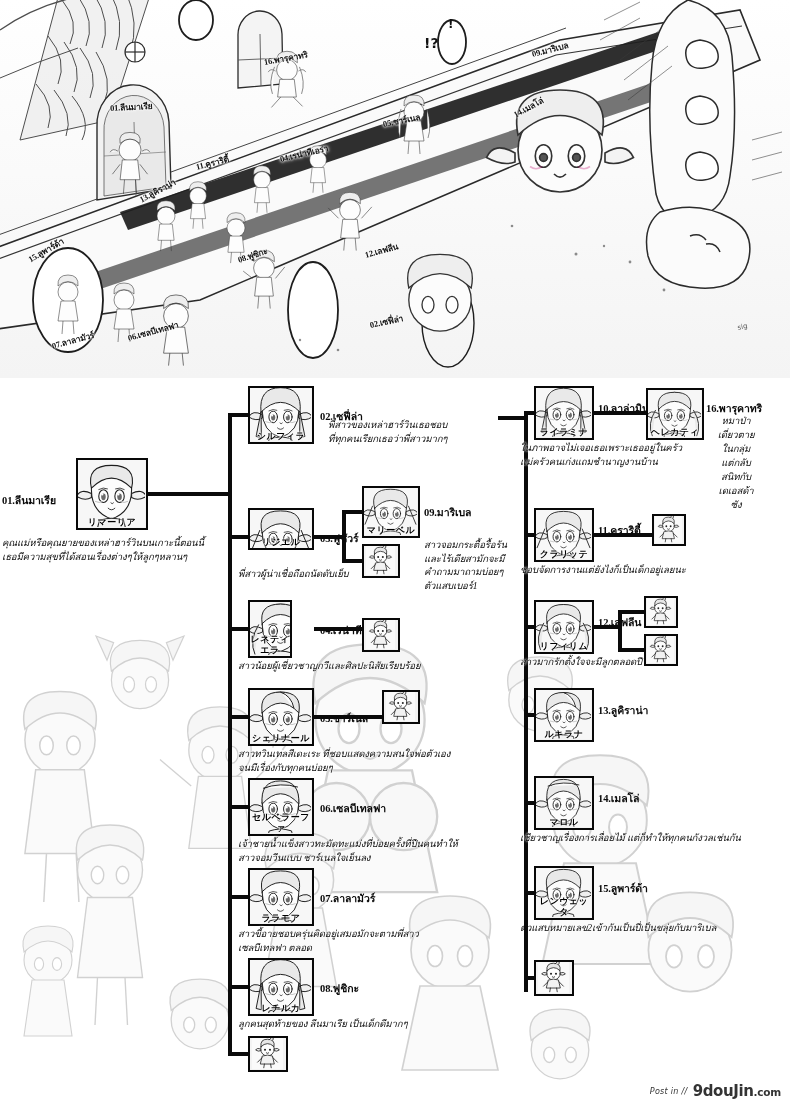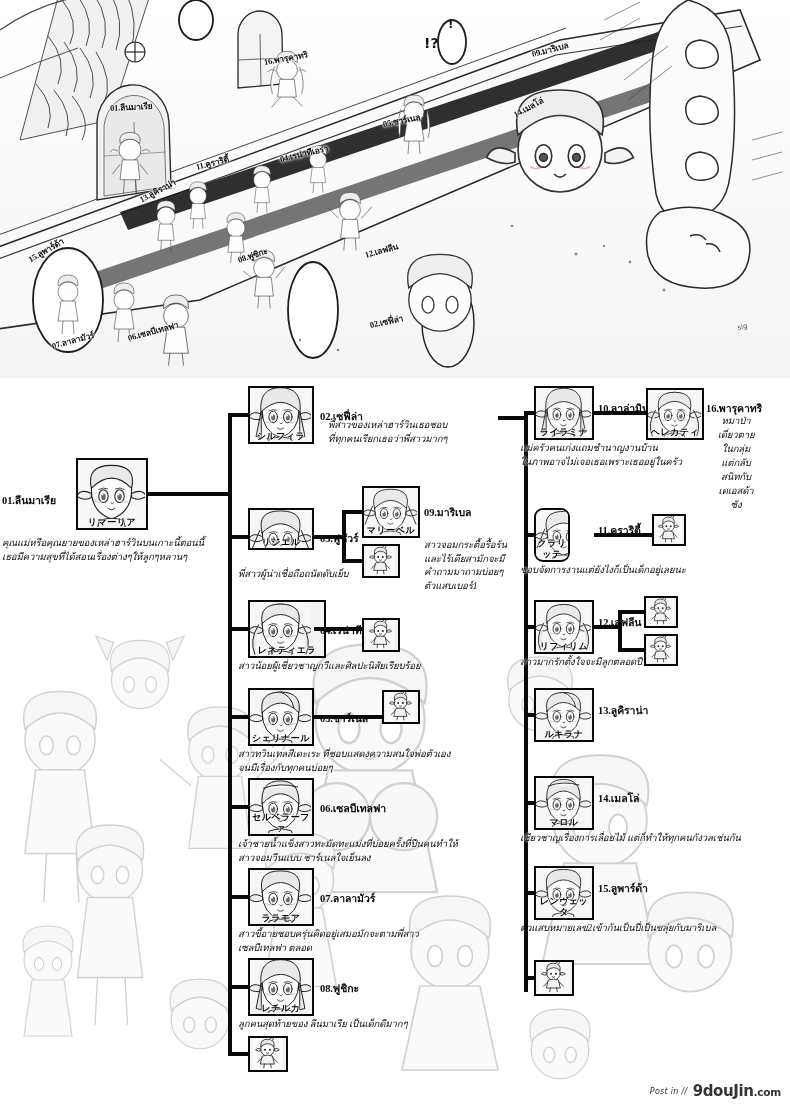--- a/index.html
+++ b/index.html
@@ -519,21 +519,21 @@
       <path d="M -18 40 q 18 -6 36 0 l 4 16 l -44 0 z" fill="#f1f1f1"></path>
     </g>
   </svg>
       <div class="kname">リジエル</div>
     </div>
     <div class="ln" style="left: 228px; top: 157px; width: 20px; height: 4px;"></div>
     <div class="numlabel" style="left: 320px; top: 152px;">03.ฟูชัวร์</div>
     <div class="desc" style="left: 238px; top: 189px; width: 300px;">
       <div>พี่สาวผู้น่าเชื่อถือถนัดดับเย็บ</div>
     </div>
-    <div class="port" style="left: 248px; top: 222px; width: 78px; height: 58px;">
+    <div class="port" style="left: 248px; top: 222px; width: 44px; height: 58px;">
       <svg width="61" height="53" viewBox="-50 -50 100 100" preserveAspectRatio="xMidYMid slice">
     <rect x="-50" y="-50" width="100" height="100" fill="#f7f7f7"></rect>
     <g stroke="#1e1e1e" stroke-width="1.6" fill="#fcfcfc" stroke-linecap="round">
       <path d="M -30 -6 q 0 34 30 44 q 30 -10 30 -44 q 0 -34 -30 -34 q -30 0 -30 34z"></path>
       <path d="M -30 0 q -16 -8 -22 4 q 12 8 22 2z" fill="#f0f0f0"></path>
       <path d="M 30 0 q 16 -8 22 4 q -12 8 -22 2z" fill="#f0f0f0"></path>
       <path d="M -30 -8 q 30 -30 60 0 q 6 -32 -30 -32 q -36 0 -30 32z M -36 -6 q -16 26 -6 48 M 36 -6 q 16 26 6 48" fill="#e9e9e9"></path>
       <ellipse cx="-12" cy="4" rx="7" ry="9.5" fill="#ffffff"></ellipse>
       <ellipse cx="12" cy="4" rx="7" ry="9.5" fill="#ffffff"></ellipse>
       <ellipse cx="-12" cy="5" rx="3.4" ry="5" fill="#6a6a6a" stroke="none"></ellipse>
@@ -800,24 +800,24 @@
       <path d="M -5 22 q 5 5 10 0" stroke-width="1.3"></path>
       <path d="M -24 12 q 6 3 11 0 M 13 12 q 6 3 11 0" stroke="#aaa" stroke-width="1.1"></path>
       <path d="M -18 40 q 18 -6 36 0 l 4 16 l -44 0 z" fill="#f1f1f1"></path>
     </g>
   </svg>
       <div class="kname">ライラミナ</div>
     </div>
     <div class="ln" style="left: 524px; top: 33px; width: 10px; height: 4px;"></div>
     <div class="numlabel" style="left: 598px; top: 22px;">10.ลาล่ามิน่า</div>
     <div class="desc" style="left: 520px; top: 63px; width: 270px;">
+      <div>ในภาพอาจไม่เจอเธอเพราะเธออยู่ในครัว</div>
       <div>แม่ครัวคนเก่งแถมชำนาญงานบ้าน</div>
-      <div>ในภาพอาจไม่เจอเธอเพราะเธออยู่ในครัว</div>
-    </div>
-    <div class="port" style="left: 534px; top: 130px; width: 36px; height: 54px; border-radius: 9px;">
+    </div>
+    <div class="port" style="left: 534px; top: 130px; width: 60px; height: 54px;">
       <svg width="55" height="49" viewBox="-50 -50 100 100" preserveAspectRatio="xMidYMid slice">
     <rect x="-50" y="-50" width="100" height="100" fill="#f7f7f7"></rect>
     <g stroke="#1e1e1e" stroke-width="1.6" fill="#fcfcfc" stroke-linecap="round">
       <path d="M -30 -6 q 0 34 30 44 q 30 -10 30 -44 q 0 -34 -30 -34 q -30 0 -30 34z"></path>
       <path d="M -30 0 q -16 -8 -22 4 q 12 8 22 2z" fill="#f0f0f0"></path>
       <path d="M 30 0 q 16 -8 22 4 q -12 8 -22 2z" fill="#f0f0f0"></path>
       <path d="M -30 -6 q 30 -30 60 0 q 10 -36 -30 -36 q -40 0 -30 36z M -34 -10 l -14 34 M 34 -10 l 14 34" fill="#e9e9e9"></path>
       <ellipse cx="-12" cy="4" rx="7" ry="9.5" fill="#ffffff"></ellipse>
       <ellipse cx="12" cy="4" rx="7" ry="9.5" fill="#ffffff"></ellipse>
       <ellipse cx="-12" cy="5" rx="3.4" ry="5" fill="#6a6a6a" stroke="none"></ellipse>

